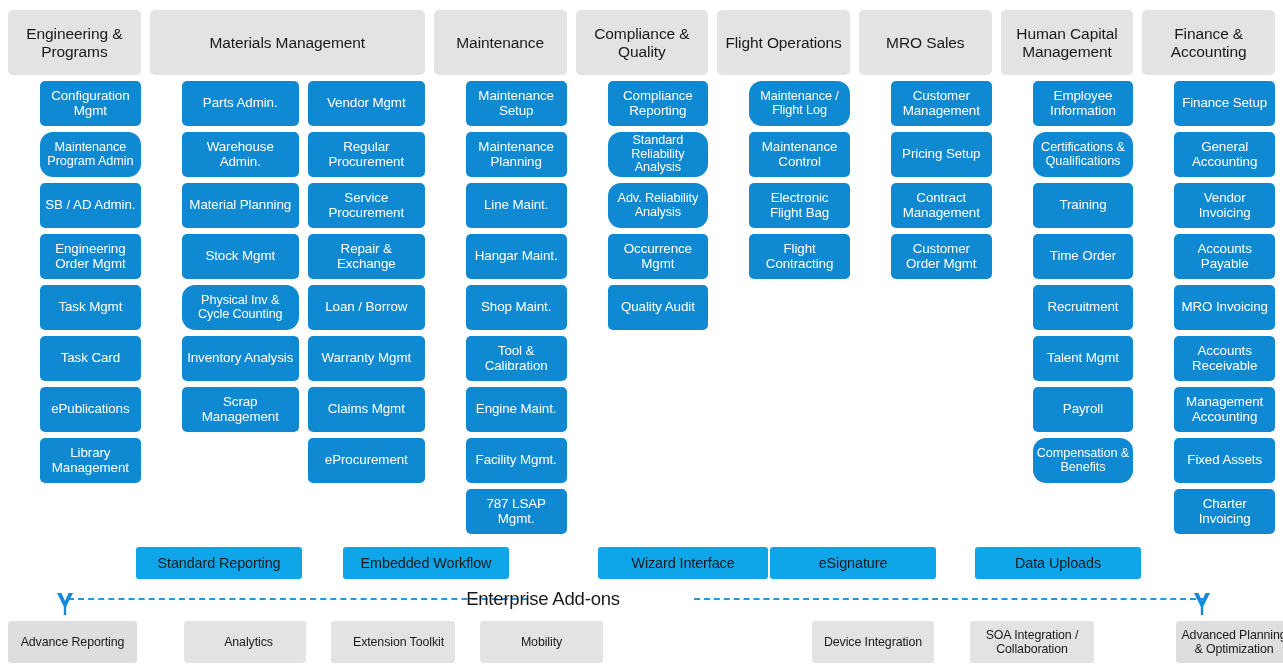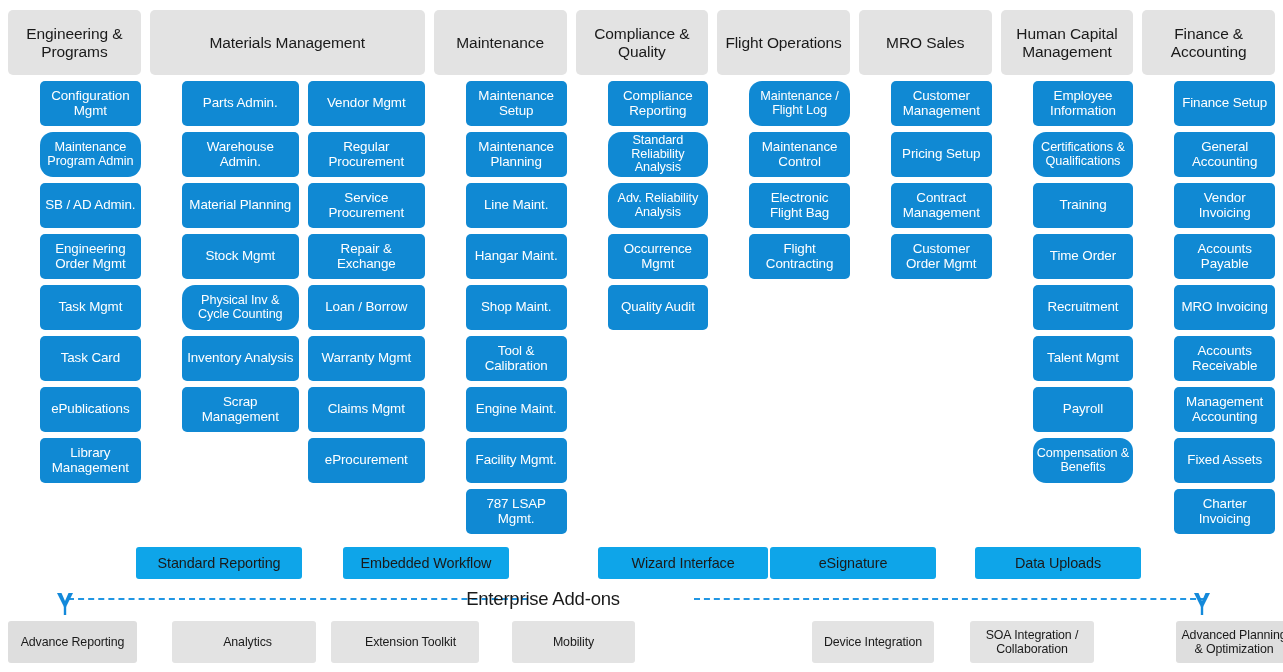--- a/index.html
+++ b/index.html
@@ -299,19 +299,19 @@
     <path d="M11 16 L11 25" stroke="#1389da" stroke-width="2.4" fill="none"></path>
   </svg>
   <svg class="arrow a-right" viewBox="0 0 22 26">
     <path d="M3 3 L11 19 L19 3 L14.5 3 L11 11 L7.5 3 Z" fill="#1389da"></path>
     <path d="M11 16 L11 25" stroke="#1389da" stroke-width="2.4" fill="none"></path>
   </svg>
 </div>
 
 <div id="addons-row">
     <div class="addon hi" style="left: 8px; width: 129px;">Advance Reporting</div>
-    <div class="addon" style="left: 172px; width: 144px; padding-left: 12px;">Analytics</div>
-    <div class="addon" style="left: 331px; width: 148px; padding-left: 16px;">Extension Toolkit</div>
-    <div class="addon" style="left: 512px; width: 123px;">Mobility</div>
+    <div class="addon" style="left: 184px; width: 122px; padding-left: 12px;">Analytics</div>
+    <div class="addon" style="left: 331px; width: 124px; padding-left: 16px;">Extension Toolkit</div>
+    <div class="addon" style="left: 480px; width: 123px;">Mobility</div>
     <div class="addon" style="left: 812px; width: 122px;">Device Integration</div>
     <div class="addon" style="left: 970px; width: 124px;">SOA Integration / Collaboration</div>
     <div class="addon hi" style="left: 1176px; width: 116px;">Advanced Planning &amp; Optimization</div>
   </div>
 
 </body></html>

